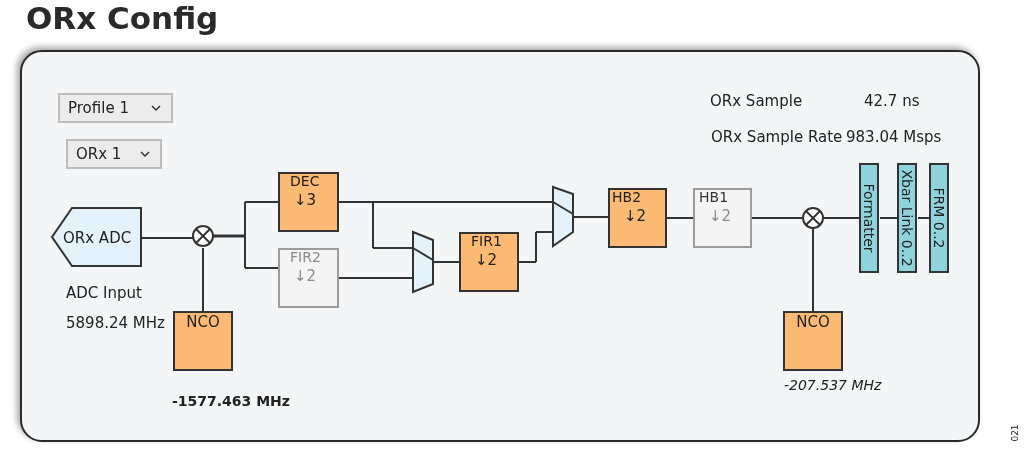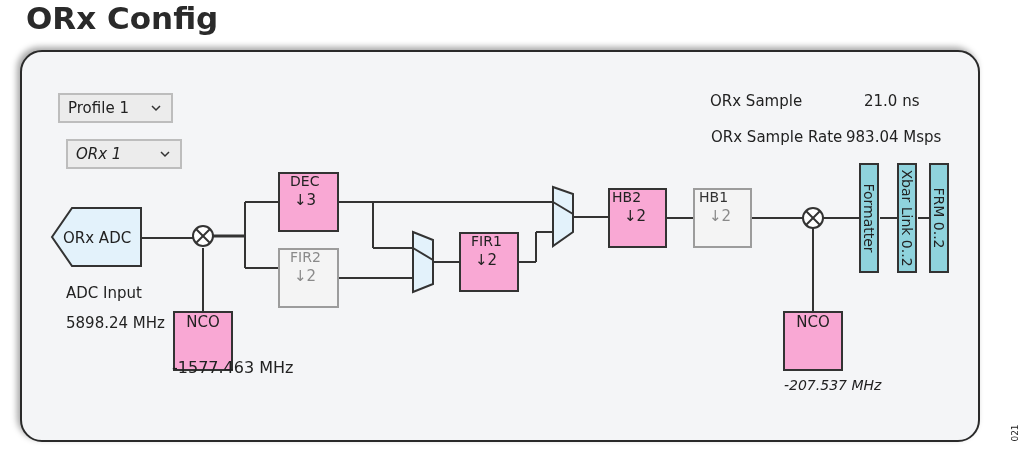--- a/index.html
+++ b/index.html
@@ -8,21 +8,21 @@
   .title { position:absolute; left:26px; top:0px; font-size:31px; font-weight:bold;
            color:#2a2a2a; letter-spacing:0px; }
   .panel { position:absolute; left:20px; top:50px; width:960px; height:392px;
            background:#f4f5f7; border:2px solid #2a2a2a; border-radius:22px;
            box-shadow:-3px -3px 6px rgba(0,0,0,0.35); box-sizing:border-box; }
   .dd { position:absolute; height:30px; background:#ececec; border:2px solid #bdbdbd;
         box-sizing:border-box; font-size:15px; display:flex; align-items:center;
         padding-left:8px; cursor:pointer; }
   .dd .chev { margin-left:auto; margin-right:10px; width:10px; height:10px; }
   .lbl { position:absolute; font-size:15px; color:#222; white-space:nowrap; }
-  .blk { position:absolute; box-sizing:border-box; background:#f9a8d4;
+  .blk { position:absolute; box-sizing:border-box; background:#fdba74;
          border:2px solid #333; font-size:14px; }
   .blk.dis { background:#f4f4f4; border-color:#9c9c9c; color:#8a8a8a; }
   .blk .name { position:absolute; left:10px; top:-1px; }
   .blk .dec { position:absolute; left:14px; top:17px; font-size:15px; }
   .blk.center { display:flex; align-items:flex-start; justify-content:center; font-size:15px; }
   .vbox { position:absolute; box-sizing:border-box; background:#8fd3dd; border:2px solid #333;
           width:20px; height:110px; }
   .vbox span { position:absolute; left:50%; top:50%; transform:translate(-50%,-50%) rotate(90deg);
                white-space:nowrap; font-size:14px; color:#222; }
   svg.wires { position:absolute; left:0; top:0; }
@@ -95,40 +95,40 @@
     <line x1="553" y1="202" x2="573" y2="214"></line>
   </g>
 </svg>
 
 <div class="dd" style="left:58px; top:93px; width:115px;justify-content:flex-end;">
   <span>Profile 1</span>
   <svg class="chev" viewBox="0 0 10 10">
       <polyline points="1,3 5,7 9,3" stroke="#333" stroke-width="1.5" fill="none"></polyline>
     </svg>
 </div>
-<div class="dd" style="left:66px; top:139px; width:116px;font-style:italic;">
+<div class="dd" style="left:66px; top:139px; width:96px;">
   <span>ORx 1</span>
   <svg class="chev" viewBox="0 0 10 10">
       <polyline points="1,3 5,7 9,3" stroke="#333" stroke-width="1.5" fill="none"></polyline>
     </svg>
 </div>
 
 <div class="lbl" style="left:710px; top:92px;">ORx Sample</div>
-<div class="lbl" style="left:864px; top:92px;">21.0 ns</div>
+<div class="lbl" style="left:864px; top:92px;">42.7 ns</div>
 <div class="lbl" style="left:711px; top:128px;">ORx Sample Rate</div>
 <div class="lbl" style="left:846px; top:128px;">983.04 Msps</div>
 
 <div class="lbl" style="left:63px; top:229px;">ORx ADC</div>
 <div class="lbl" style="left:66px; top:284px;">ADC Input</div>
 <div class="lbl" style="left:66px; top:314px;text-align:center;">5898.24 MHz</div>
 
 <div class="blk center" style="left:173px; top:311px; width:60px; height:60px;">
   <span>NCO</span>
 </div>
-<div class="lbl" style="left:172px; top:358px; font-size:16px;">-1577.463 MHz</div>
+<div class="lbl" style="left:172px; top:393px; font-size:14px;font-weight:bold;">-1577.463 MHz</div>
 
 <div class="blk" style="left:278px; top:172px; width:61px; height:60px;">
   <span class="name">DEC</span>
   <span class="dec"><span>↓</span><span>3</span></span>
 </div>
 
 <div class="blk dis" style="left:278px; top:248px; width:61px; height:60px;">
   <span class="name">FIR2</span>
   <span class="dec"><span>↓</span><span>2</span></span>
 </div>

